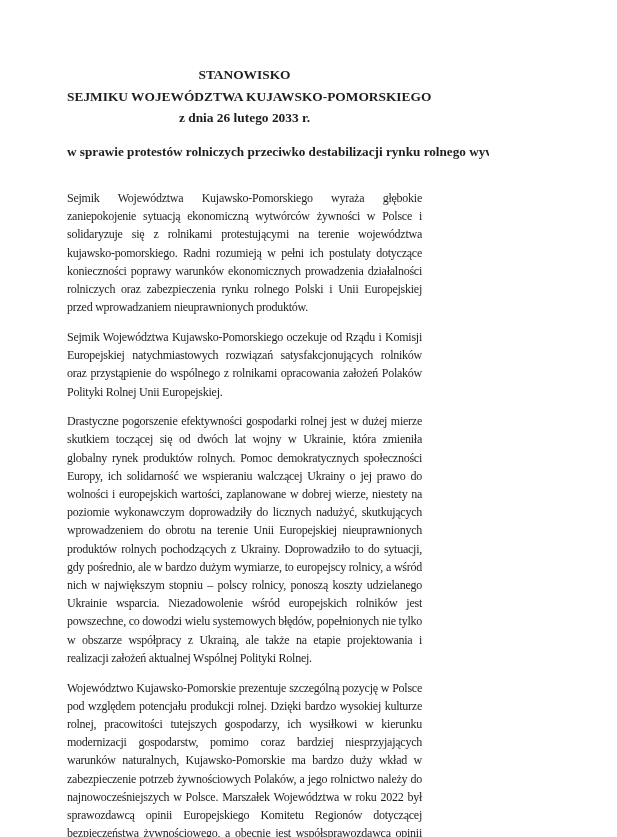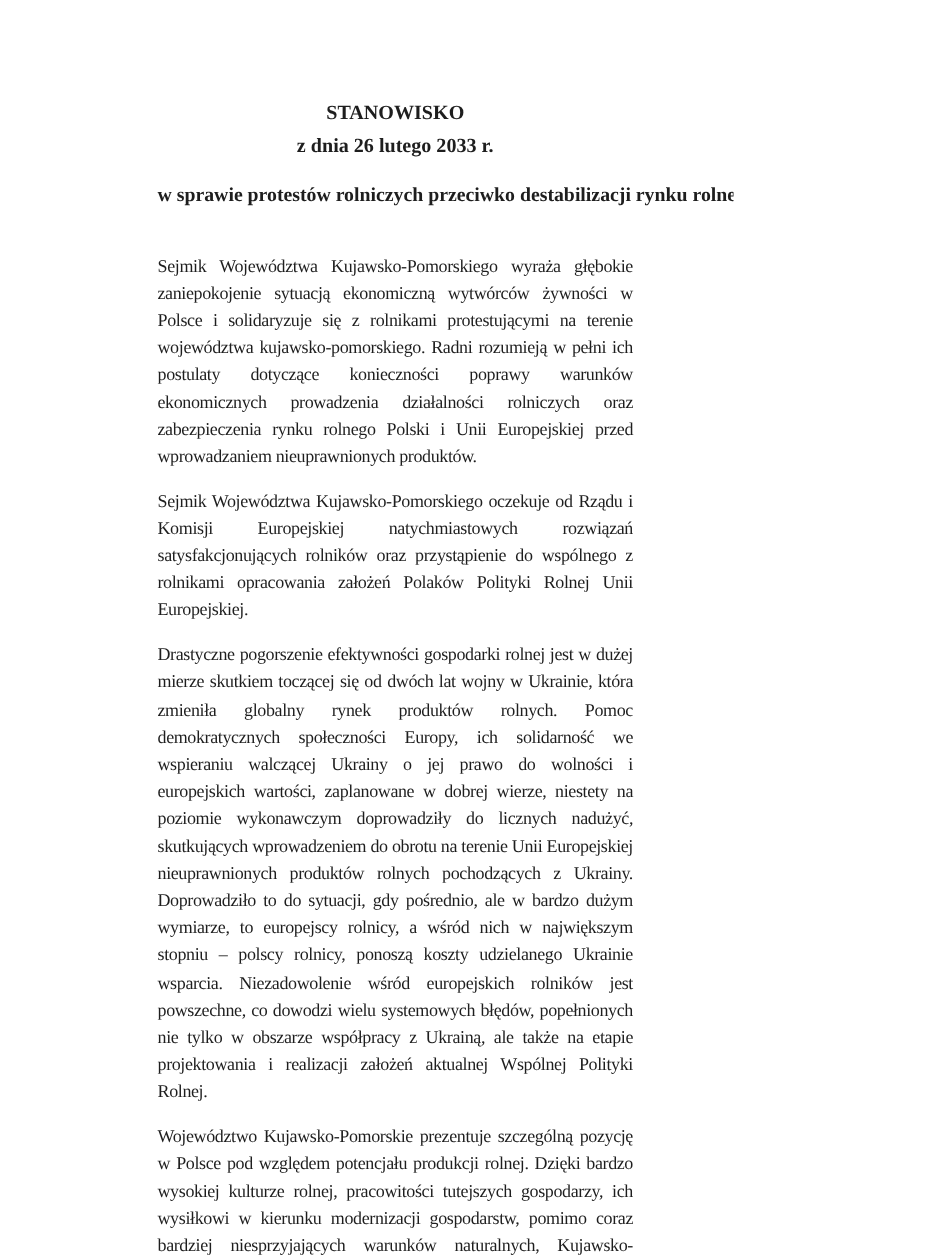--- a/index.html
+++ b/index.html
@@ -12,21 +12,21 @@
     height: 837px;
     overflow: hidden;
   }
   .page {
     box-sizing: border-box;
     width: 489px;
     height: 837px;
     background: #ffffff;
     color: #1e1e1e;
     font-family: "Liberation Serif", "DejaVu Serif", serif;
-    padding: 64px 67px 0 105px;
+    padding: 64px 67px 0 67px;
     overflow: hidden;
   }
   .doc-header {
     text-align: center;
     font-weight: bold;
     font-size: 13.4px;
     line-height: 21.5px;
   }
   .title-line {
     white-space: nowrap;
@@ -55,20 +55,21 @@
     hyphens: none;
   }
 </style>
 </head>
 <body>
 
 <div class="page">
 
   <header class="doc-header">
     <div class="title-line">STANOWISKO</div>
+    <div class="title-line">SEJMIKU WOJEWÓDZTWA KUJAWSKO-POMORSKIEGO</div>
     <div class="title-line">z dnia 26 lutego 2033 r.</div>
 
     <div class="doc-subject">
       <div class="subject-line">w sprawie protestów rolniczych przeciwko destabilizacji rynku rolnego wywołanego</div>
     </div>
   </header>
 
   <main class="doc-body">
     <p class="body-paragraph">Sejmik Województwa Kujawsko-Pomorskiego wyraża głębokie zaniepokojenie sytuacją ekonomiczną wytwórców żywności w Polsce i solidaryzuje się z rolnikami protestującymi na terenie województwa kujawsko-pomorskiego. Radni rozumieją w pełni ich postulaty dotyczące konieczności poprawy warunków ekonomicznych prowadzenia działalności rolniczych oraz zabezpieczenia rynku rolnego Polski i Unii Europejskiej przed wprowadzaniem nieuprawnionych produktów.</p>
     <p class="body-paragraph">Sejmik Województwa Kujawsko-Pomorskiego oczekuje od Rządu i Komisji Europejskiej natychmiastowych rozwiązań satysfakcjonujących rolników oraz przystąpienie do wspólnego z rolnikami opracowania założeń Polaków Polityki Rolnej Unii Europejskiej.</p>

